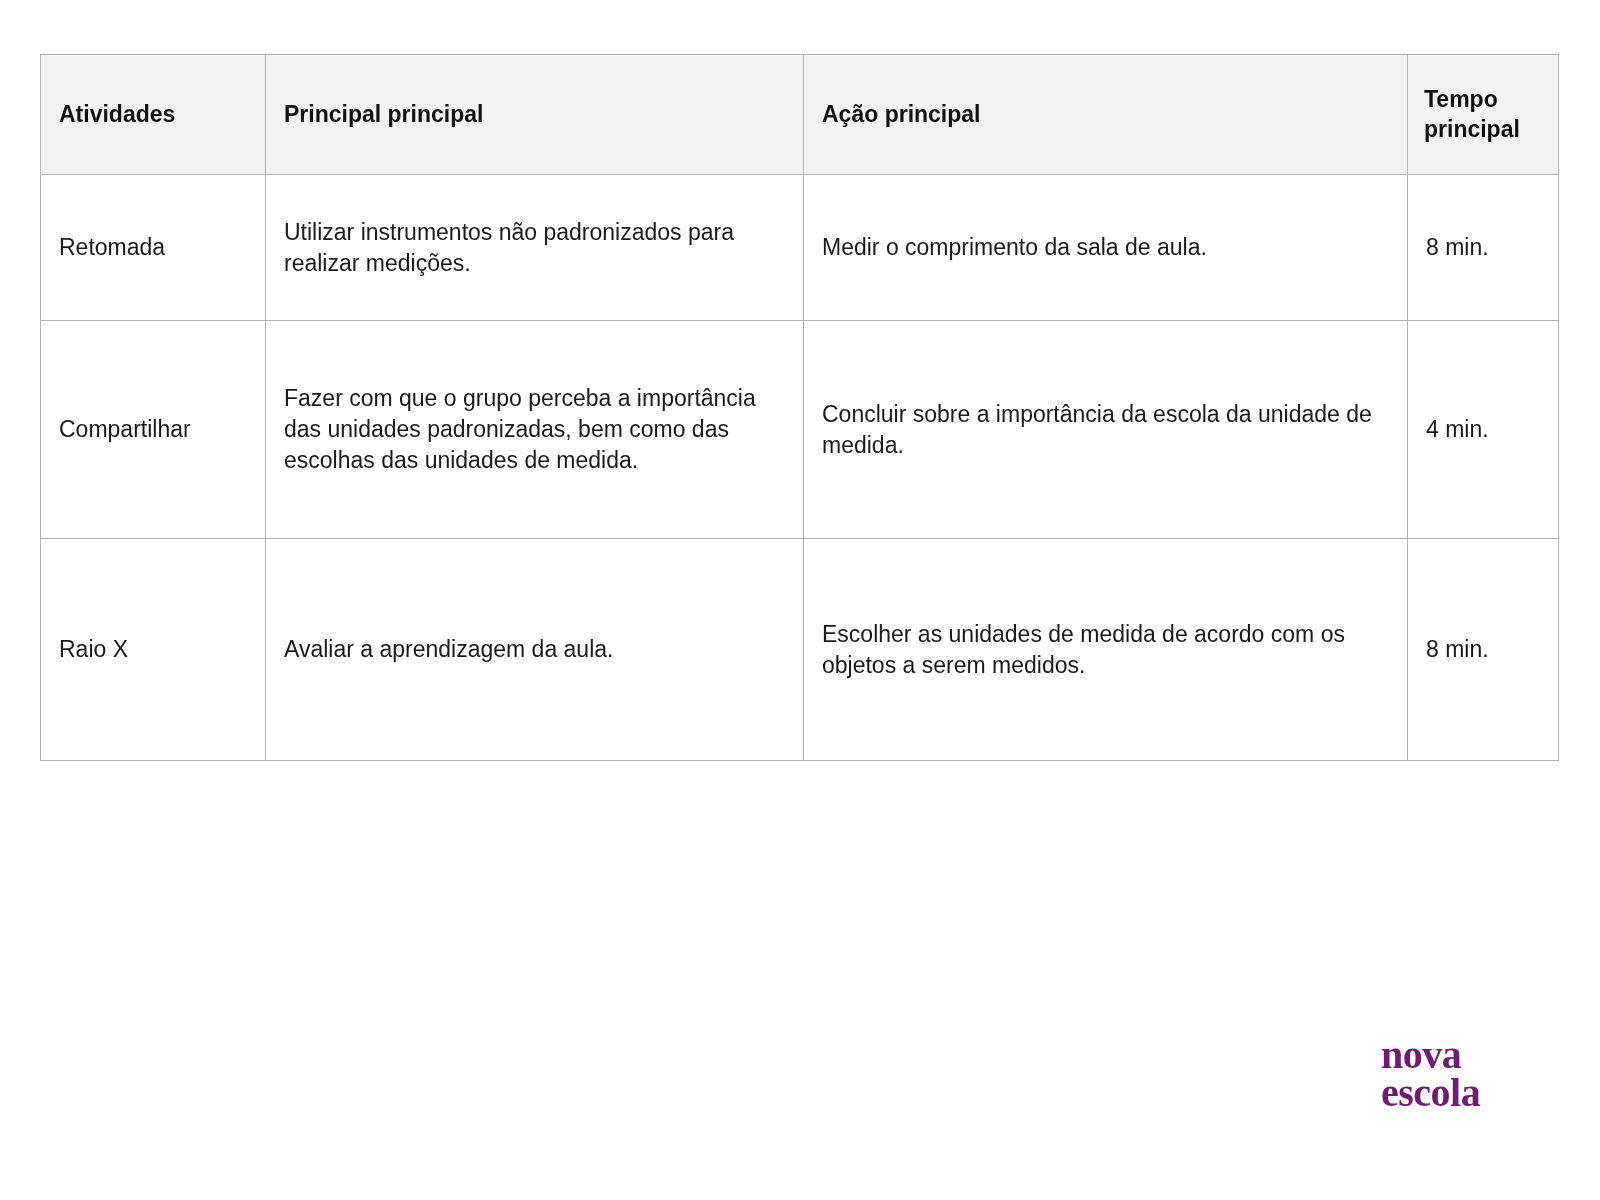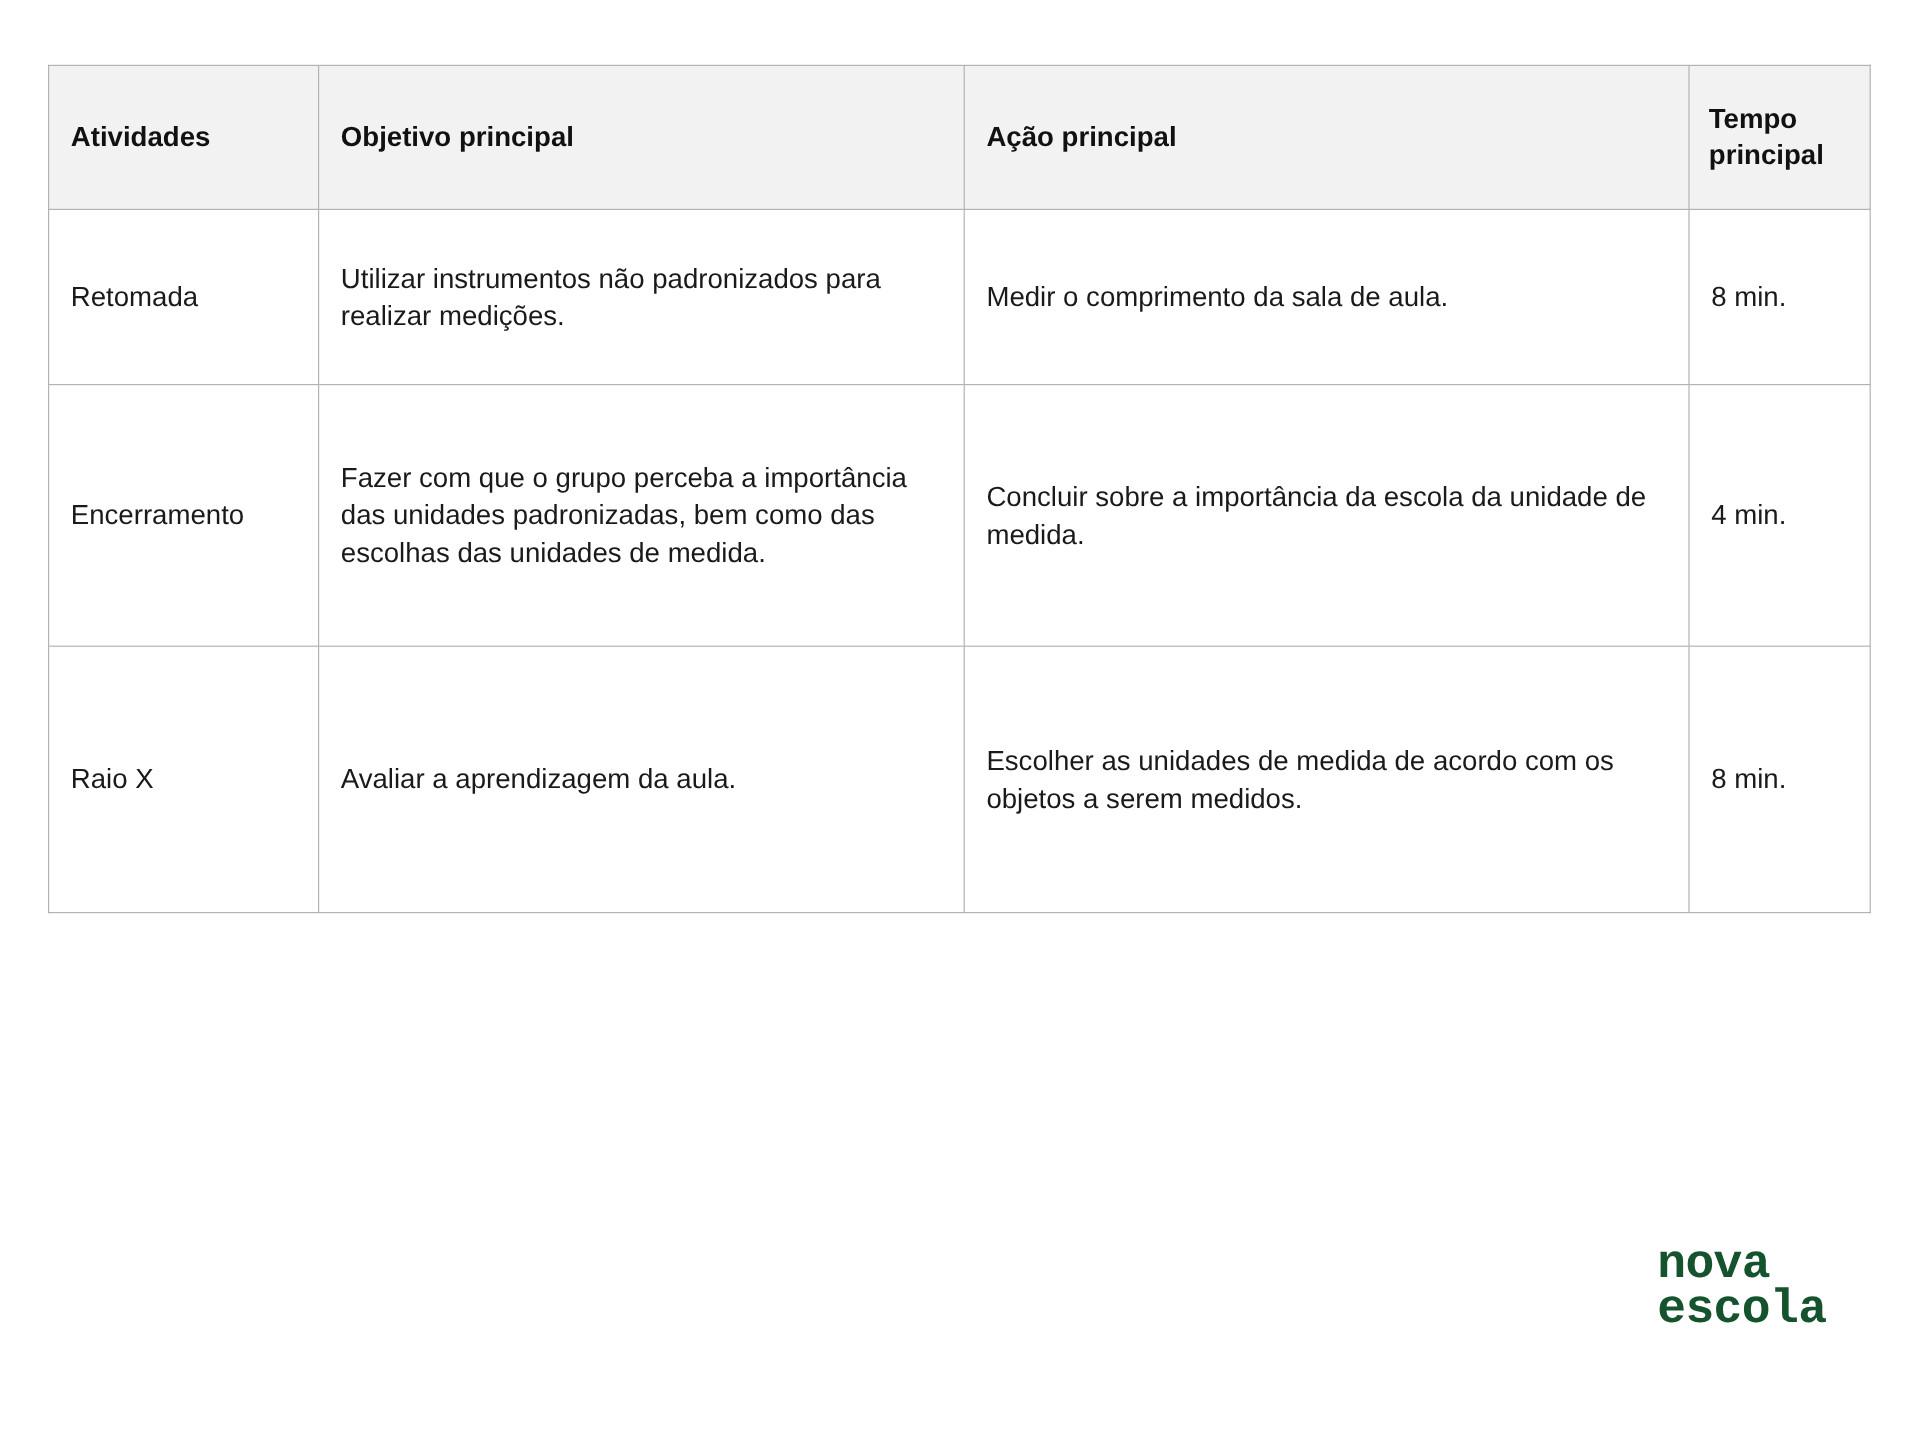--- a/index.html
+++ b/index.html
@@ -82,25 +82,25 @@
   tr[data-rowindex="0"] td { height: 146px; }
   tr[data-rowindex="1"] td { height: 184px; }
   tr[data-rowindex="2"] td { height: 196px; }
   tr[data-rowindex="3"] td { height: 218px; }
   tr[data-rowindex="4"] td { height: 222px; }
 
   .watermark {
     position: absolute;
     left: 1381px;
     top: 1036px;
-    font-family: Liberation Mono, monospace;
+    font-family: Liberation Serif, serif;
     font-weight: bold;
     font-size: 40px;
     line-height: 0.96;
-    color: #14532d;
+    color: #701a75;
     letter-spacing: -0.5px;
     user-select: none;
     pointer-events: none;
   }
   .watermark span { display: block; }
 </style>
 </head>
 <body>
 
 <div class="page">
@@ -108,38 +108,38 @@
   <table class="lesson-table">
     <colgroup>
       <col class="c-atividades">
       <col class="c-objetivo">
       <col class="c-acao">
       <col class="c-tempo">
     </colgroup>
     <thead>
       <tr>
         <th class="h-atividades">Atividades</th>
-        <th class="h-objetivo">Objetivo principal</th>
+        <th class="h-objetivo">Principal principal</th>
         <th class="h-acao">Ação principal</th>
         <th class="h-tempo">Tempo principal</th>
       </tr>
     </thead>
     <tbody>
 
       <tr data-rowindex="0">
         <td class="cell-atividade">Retomada</td>
         <td class="cell-objetivo">Utilizar  instrumentos não padronizados para realizar medições.</td>
         <td class="cell-acao">Medir o comprimento da sala de aula.</td>
         <td class="cell-tempo">8 min.</td>
       </tr>
 
 
 
       <tr data-rowindex="3">
-        <td class="cell-atividade">Encerramento</td>
+        <td class="cell-atividade">Compartilhar</td>
         <td class="cell-objetivo">Fazer com que o grupo perceba a importância das unidades padronizadas, bem como das escolhas das unidades de medida.</td>
         <td class="cell-acao">Concluir sobre a importância da escola da unidade de medida.</td>
         <td class="cell-tempo">4 min.</td>
       </tr>
 
       <tr data-rowindex="4">
         <td class="cell-atividade">Raio X</td>
         <td class="cell-objetivo">Avaliar a aprendizagem da aula.</td>
         <td class="cell-acao">Escolher as unidades de medida de acordo com os objetos a serem medidos.</td>
         <td class="cell-tempo">8 min.</td>

